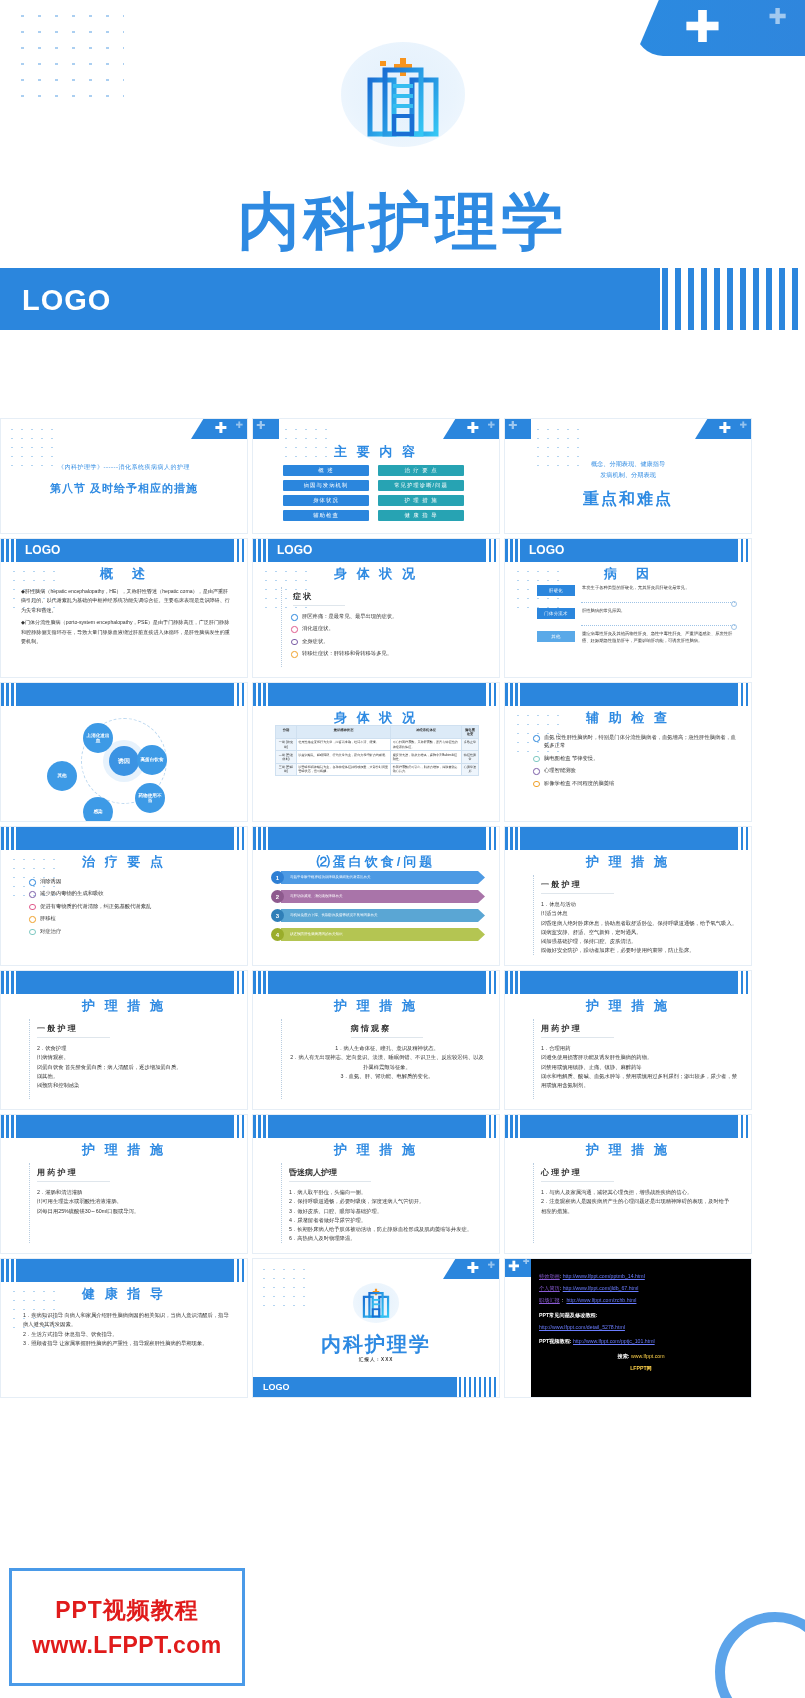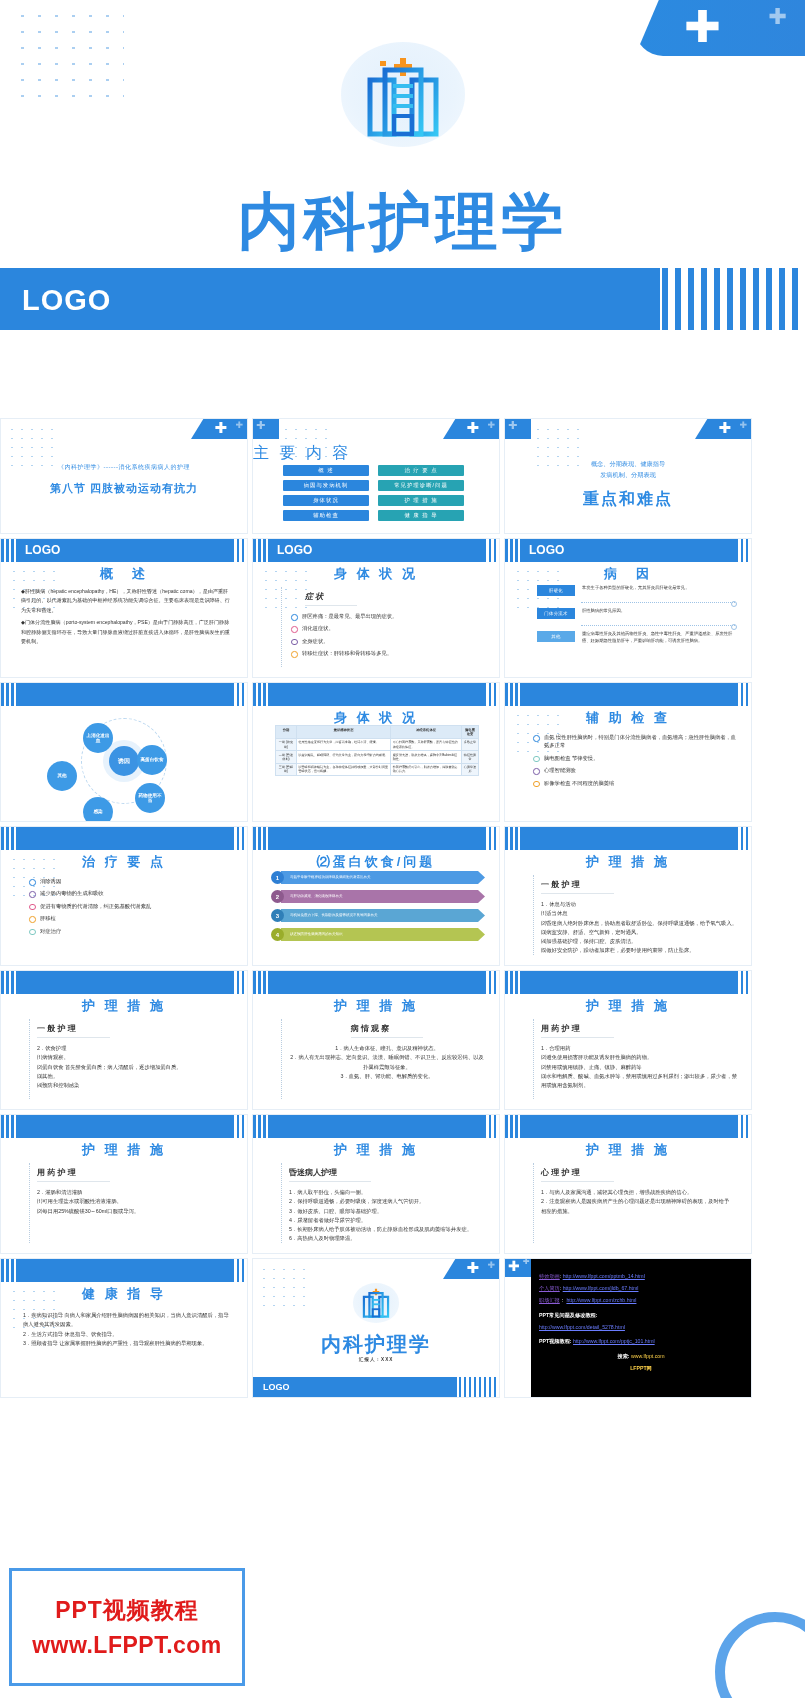--- a/index.html
+++ b/index.html
@@ -115,21 +115,21 @@
     border-radius:50%; border:1.4px solid #2b86dd;
   }
   .blist li.c2::before { border-color:#7b5ea7; }
   .blist li.c3::before { border-color:#e05a8c; }
   .blist li.c4::before { border-color:#f0a12a; }
   .blist li.c5::before { border-color:#7ec9c2; }
 
   .plist { font-size:5.3px; line-height:1.75; color:#333; }
 
   
-  .mc-title { position:absolute; top:24px; width:100%; color:#2e8ae2; font-size:16px; font-weight:normal; letter-spacing:3px; }
+  .mc-title { position:absolute; top:24px; width:100%; text-align:center; color:#2e8ae2; font-size:13px; font-weight:bold; letter-spacing:3px; }
   .btns { position:absolute; left:30px; top:46px; display:grid; grid-template-columns:86px 86px; gap:4px 9px; }
   .btns span {
     display:block; height:11px; line-height:11px; text-align:center;
     font-size:5.4px; color:#fff; letter-spacing:1px; border-radius:1px;
   }
   .btns span.a { background:#2b86dd; }
   .btns span.b { background:#27a3b3; }
 
   
   .c-sub { position:absolute; top:44px; width:100%; text-align:center; color:#2e8ae2; font-size:6px; letter-spacing:.5px; }
@@ -282,21 +282,21 @@
 
   <div class="grid">
 
     <div class="slide r1">
       <div class="dotgrid-s"></div>
       <div class="tab-sm">
         <span class="pl">✚</span>
         <span class="pl2">✚</span>
       </div>
       <div class="c-sub">《内科护理学》------消化系统疾病病人的护理</div>
-      <div class="c-main">第八节 四肢被动运动有抗力</div>
+      <div class="c-main">第八节 及时给予相应的措施</div>
     </div>
 
     <div class="slide r1">
       <div class="tab-left">
           <span class="pl">✚</span>
         </div>
       <div class="dotgrid-s" style="left:28px;"></div>
       <div class="tab-sm">
         <span class="pl">✚</span>
         <span class="pl2">✚</span>
@@ -373,21 +373,21 @@
             <i></i>
             <i></i>
             <i></i>
             <i></i>
           </div>
       </div>
       <div class="dotgrid-s" style="top:28px;left:8px;"></div>
       <div class="s-title">身 体 状 况</div>
       <div class="vline" style="left:28px;top:48px;"></div>
       <div style="position:absolute;left:36px;top:46px;right:16px;">
-        <div class="subhead" style="margin-left:16px;font-style:italic;">症 状</div>
+        <div class="subhead" style="margin-left:4px;">症 状</div>
         <ul class="blist">
           <li>肝区疼痛：是最常见、最早出现的症状。</li>
           <li class="c3">消化道症状。</li>
           <li class="c2">全身症状。</li>
           <li class="c4">转移灶症状：肝转移和骨转移等多见。</li>
         </ul>
       </div>
     </div>
 
     <div class="slide">

